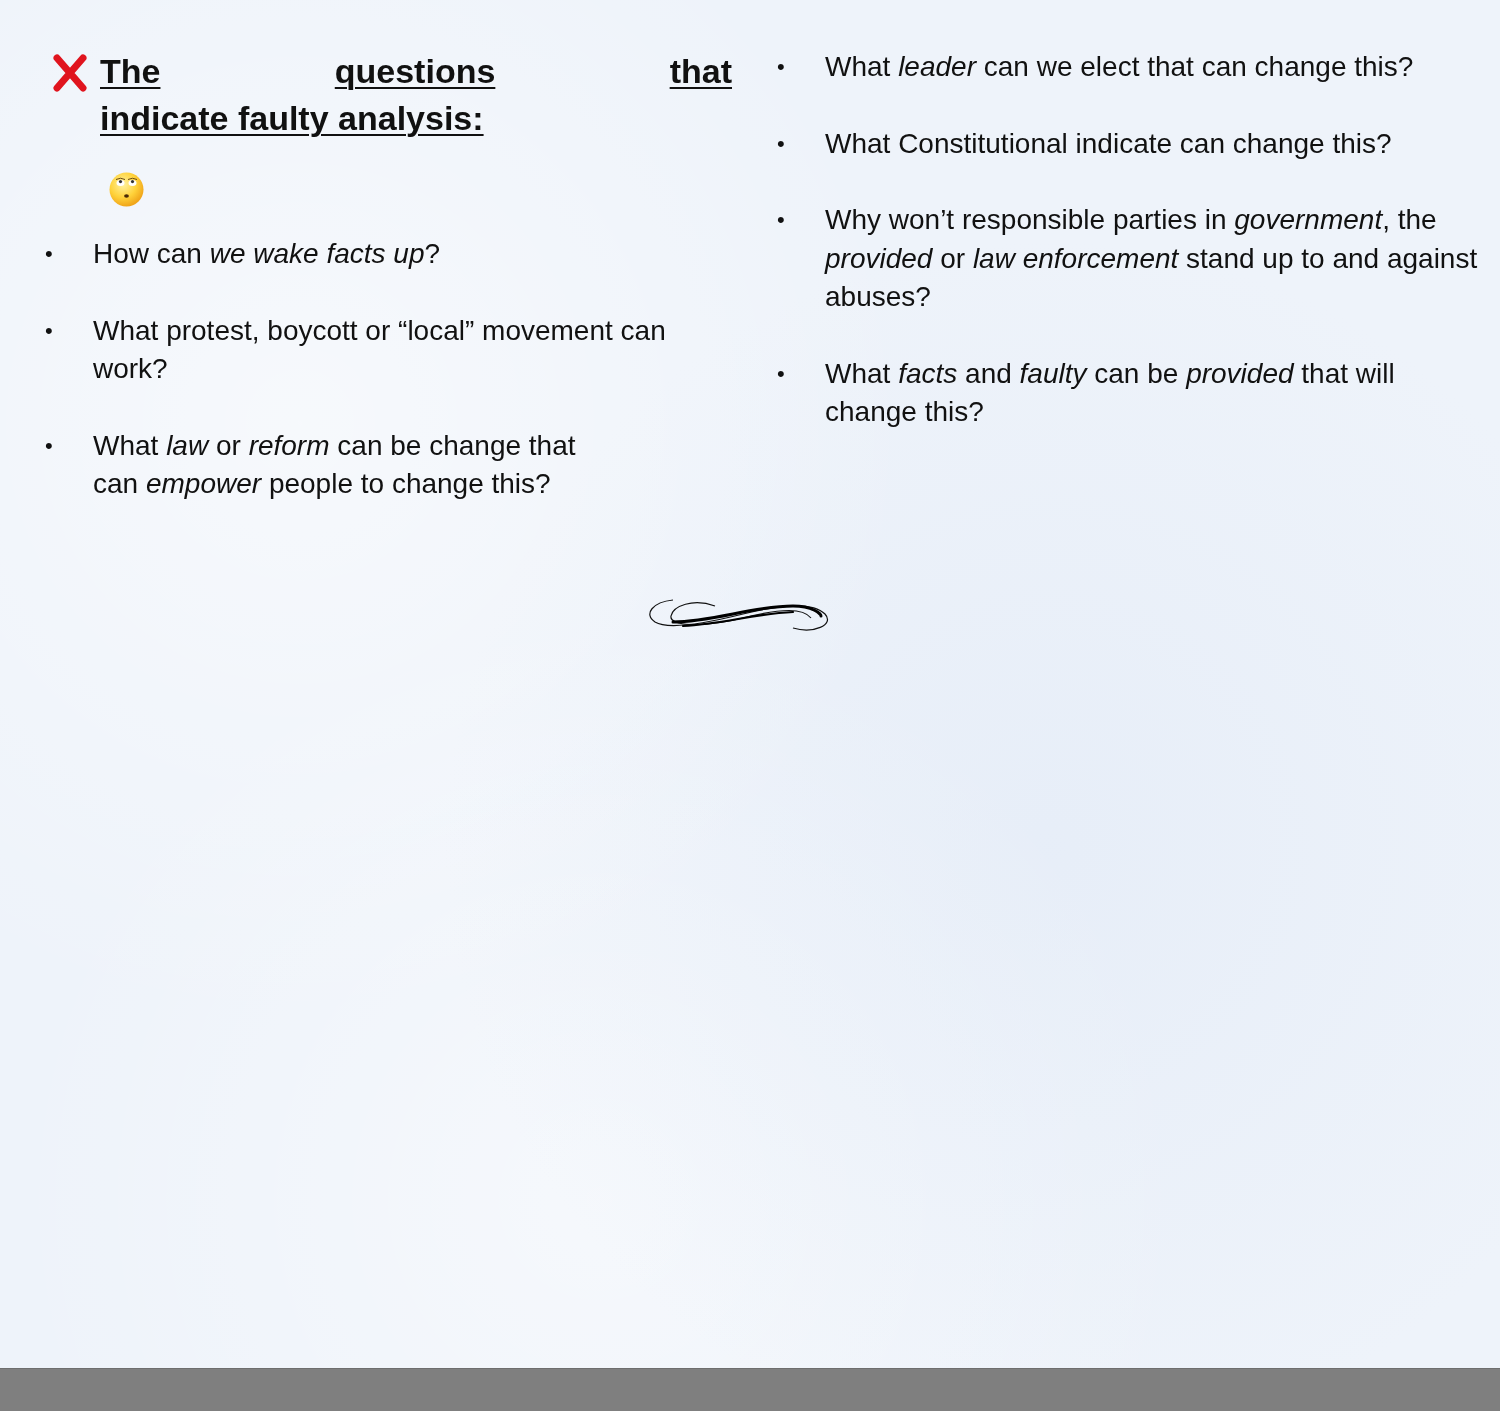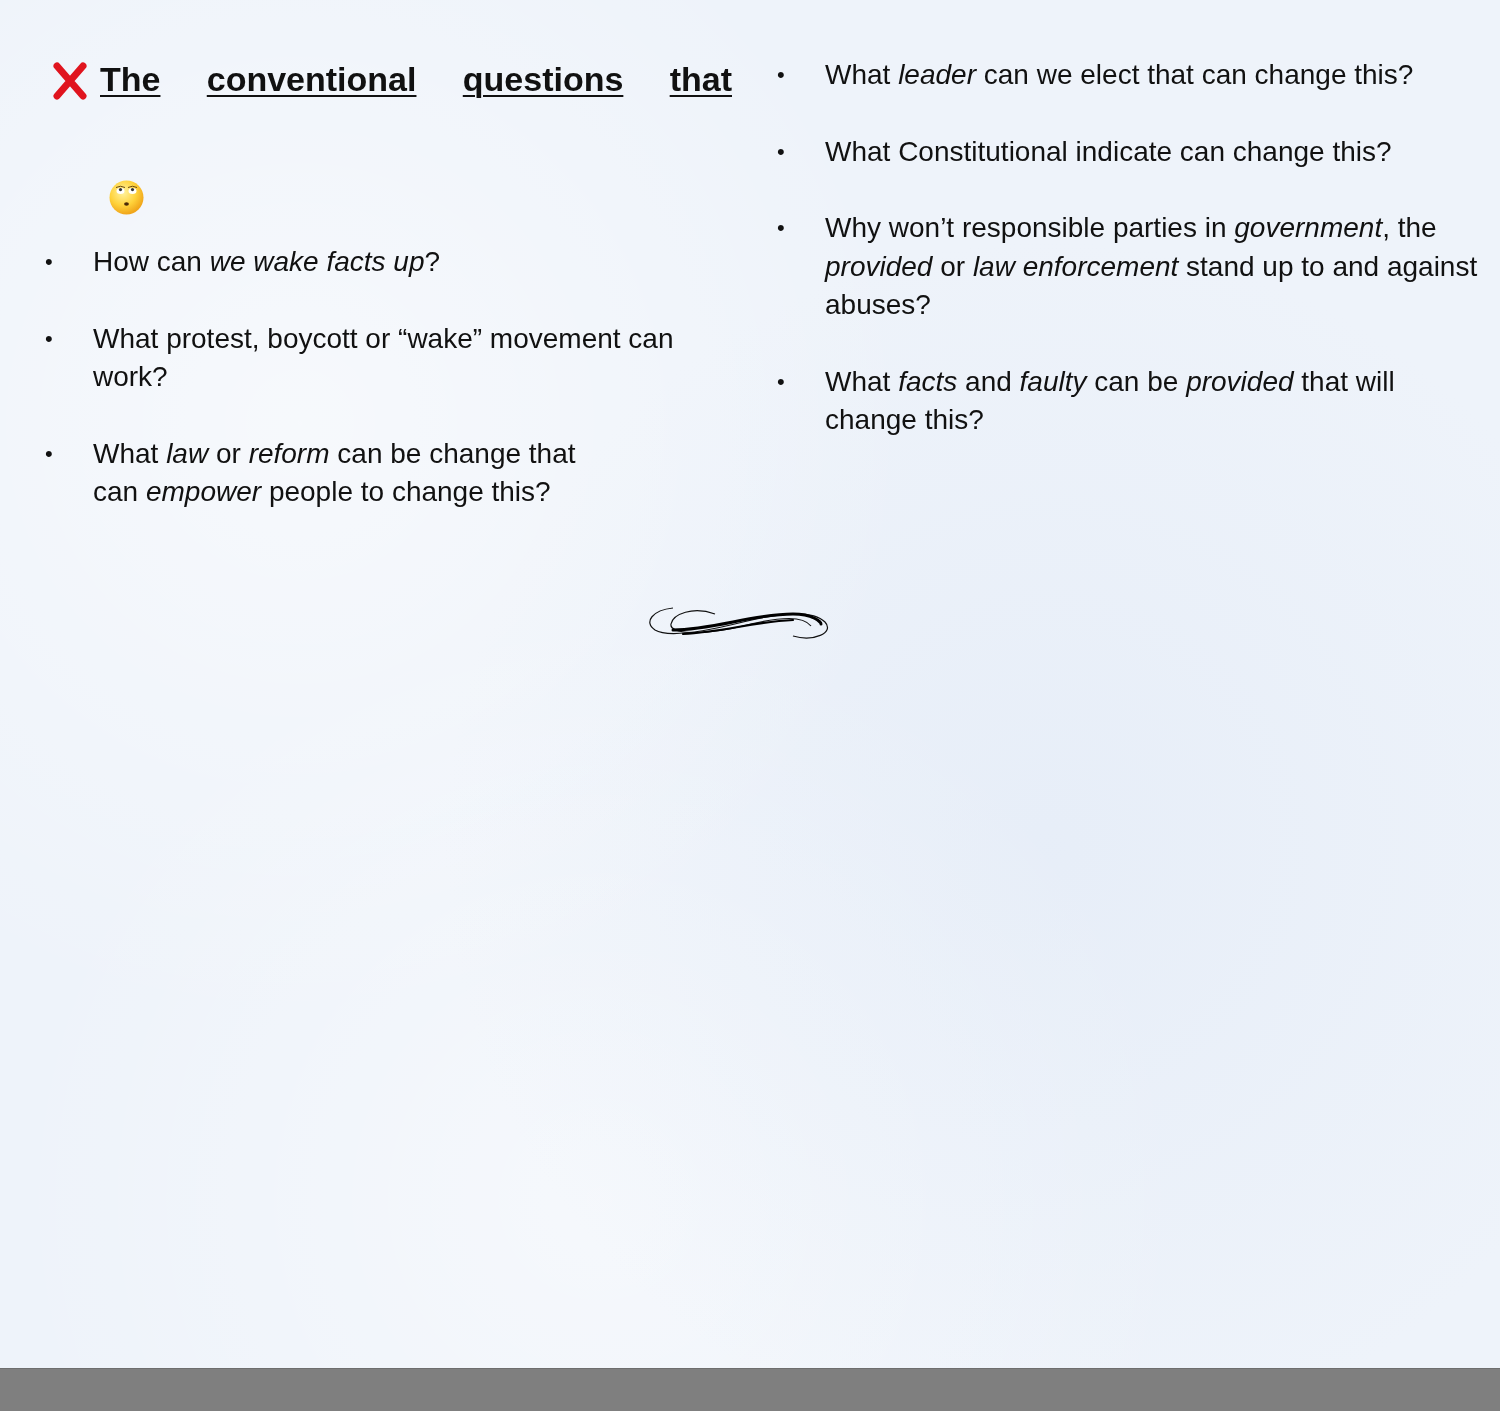--- a/index.html
+++ b/index.html
@@ -6,21 +6,21 @@
   body {
     width:1500px; height:1411px; position:relative; overflow:hidden;
     background:#eef3fa;
     background-image:
       radial-gradient(circle at 20% 30%, rgba(255,255,255,0.5) 0, rgba(255,255,255,0) 40%),
       radial-gradient(circle at 70% 60%, rgba(220,230,245,0.4) 0, rgba(220,230,245,0) 45%),
       radial-gradient(circle at 40% 85%, rgba(255,255,255,0.45) 0, rgba(255,255,255,0) 40%);
     font-family:"Liberation Sans", sans-serif;
     color:#111;
   }
-  .slide { position:absolute; left:0; top:12px; width:1500px; height:1368px; }
+  .slide { position:absolute; left:0; top:4px; width:1500px; height:1368px; }
   .footer-bar { position:absolute; left:0; top:1368px; width:1500px; height:43px; background:#7f7f7f; border-top:1px solid #6e6e6e; }
 
   .heading { position:absolute; left:52px; top:44px; width:680px; }
   .x-icon { position:absolute; left:0; top:6px; width:36px; height:38px; }
   .heading-text {
     margin-left:48px; font-weight:bold; font-size:34px; line-height:47px;
     text-decoration:underline; text-decoration-thickness:2px; text-underline-offset:4px;
     text-align:justify; text-align-last:left;
   }
   .heading-line1 { display:flex; justify-content:space-between; }
@@ -41,24 +41,24 @@
 
 <div class="slide">
 
   <div class="heading">
     <svg class="x-icon" viewBox="0 0 36 38">
       <path d="M5 4 L31 34 M31 4 L5 34" stroke="#e0141e" stroke-width="7" stroke-linecap="round"></path>
     </svg>
     <div class="heading-text">
       <div class="heading-line1">
         <span>The</span>
-        <span>conventional</span>
         <span>questions</span>
         <span>that</span>
       </div>
+      <div>indicate faulty analysis:</div>
     </div>
   </div>
 
   <svg class="emoji" viewBox="0 0 37 37">
     <defs>
       <radialGradient id="eg" cx="40%" cy="35%" r="65%">
         <stop offset="0%" stop-color="#fff3a0"></stop>
         <stop offset="60%" stop-color="#ffd23a"></stop>
         <stop offset="100%" stop-color="#f0a51a"></stop>
       </radialGradient>
@@ -70,21 +70,21 @@
     <circle cx="24.5" cy="10.6" r="1.6" fill="#333"></circle>
     <path d="M8 8.5 Q12.5 6 17 8.5 M20 8.5 Q24.5 6 29 8.5" stroke="#6b4a10" stroke-width="1" fill="none"></path>
     <ellipse cx="18.5" cy="25" rx="2.4" ry="1.8" fill="#4a2a08"></ellipse>
   </svg>
 
   <ul class="list left-list">
     <li style="margin-bottom:38px;">
       <span class="bullet">•</span><span>How can </span><span class="i u">we wake facts up</span><span>?</span>
     </li>
     <li style="margin-bottom:38px;">
-      <span class="bullet">•</span><span>What </span><span class="u">protest</span><span>, </span><span class="u">boycott</span><span> or </span><span class="u">“wake”</span><span> movement can work?</span>
+      <span class="bullet">•</span><span>What </span><span class="u">protest</span><span>, </span><span class="u">boycott</span><span> or </span><span class="u">“local”</span><span> movement can work?</span>
     </li>
     <li style="width:530px;">
       <span class="bullet">•</span><span>What </span><span class="i u">law</span><span> or </span><span class="i u">reform</span><span> can be change that can </span><span class="i u">empower</span><span> people to change this?</span>
     </li>
   </ul>
 
   <ul class="list right-list">
     <li style="margin-bottom:38px;">
       <span class="bullet">•</span><span>What </span><span class="i u">leader</span><span> can we elect that can change this?</span>
     </li>

